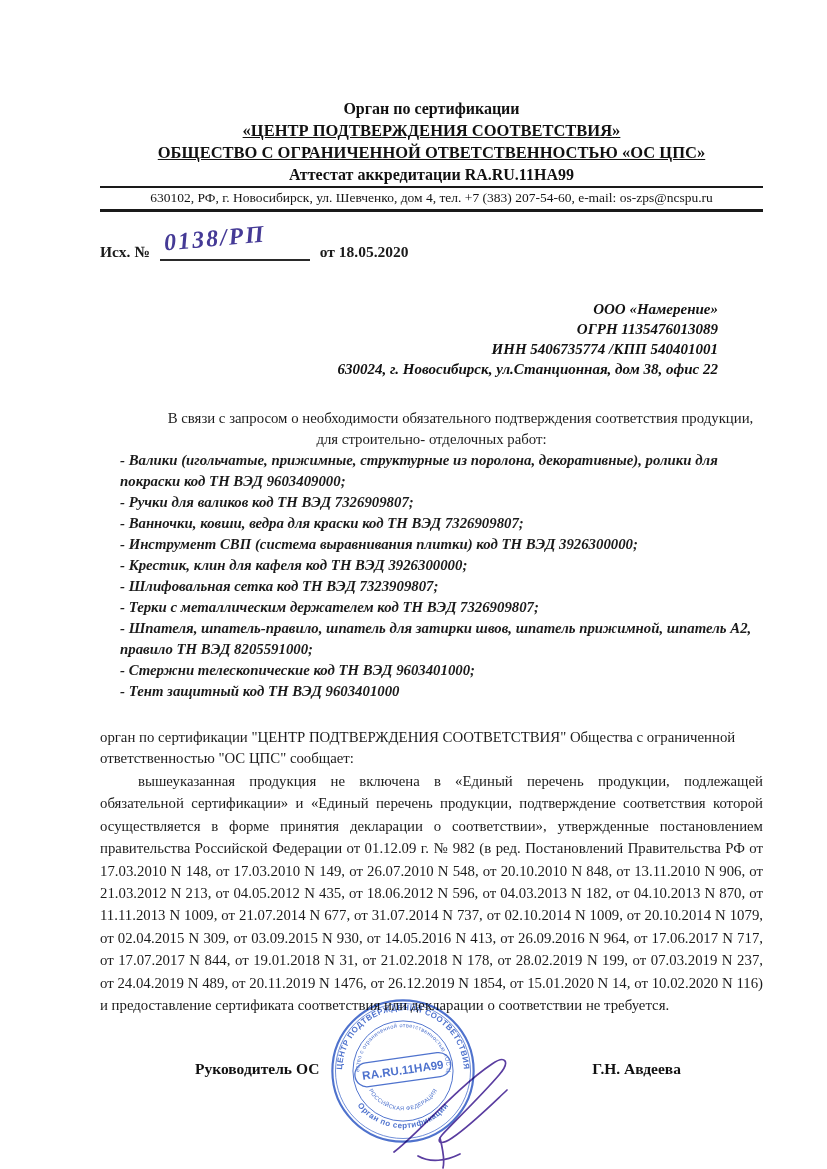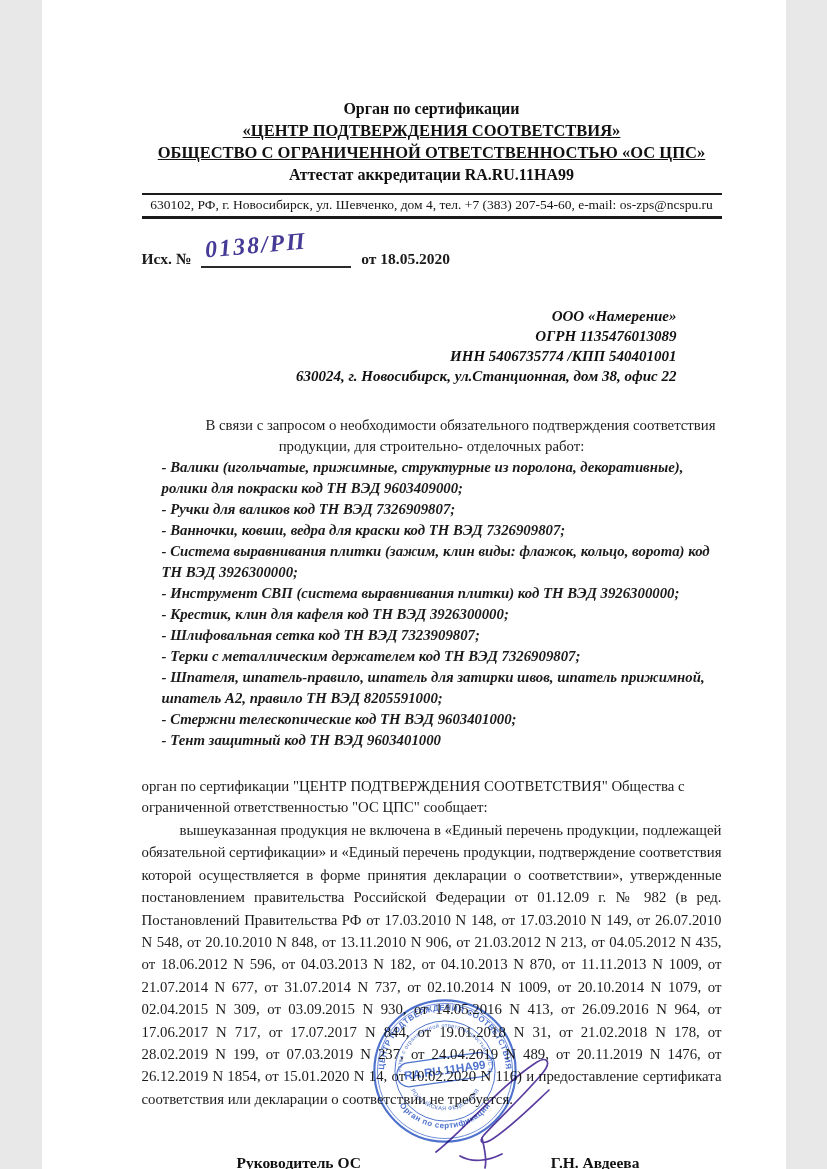--- a/index.html
+++ b/index.html
@@ -1,31 +1,30 @@
 <!DOCTYPE html>
 <html lang="ru"><head>
 <meta charset="utf-8">
 <style>
   html,body{margin:0;padding:0;background:#e8e8e8;}
   .page{
     position:relative;
-    width:744px;height:1169px;
+    width:827px;height:1169px;
     margin:0 auto;
     background:#ffffff;
     font-family:"Liberation Serif","DejaVu Serif",serif;
     color:#1b1b1b;
     overflow:hidden;
     box-sizing:border-box;
     padding:98px 64px 0 100px;
   }
   
   .letterhead{text-align:center;font-weight:bold;font-size:16px;line-height:22px;color:#111;}
   .letterhead .lh2{font-size:16.5px;text-decoration:underline;}
   .address-bar{
-    margin-top:7px;
     border-top:2px solid #1a1a1a;
     border-bottom:3px solid #1a1a1a;
     padding:2px 0 3px 0;
     text-align:center;
     font-size:13.5px;
     color:#141414;
   }
   
   .ref-line{margin-top:29px;font-weight:bold;font-size:15.5px;display:flex;align-items:flex-end;}
   .ref-underline{
@@ -96,21 +95,20 @@
     <div>ИНН 5406735774 /КПП 540401001</div>
     <div>630024, г. Новосибирск, ул.Станционная, дом 38, офис 22</div>
   </div>
 
   <div class="intro">В связи с запросом о необходимости обязательного подтверждения соответствия продукции, для строительно- отделочных работ:</div>
 
   <div class="items">
     <div>- Валики (игольчатые, прижимные, структурные из поролона, декоративные), ролики для покраски код ТН ВЭД 9603409000;</div>
     <div>- Ручки для валиков код ТН ВЭД 7326909807;</div>
     <div>- Ванночки, ковши, ведра для краски код ТН ВЭД 7326909807;</div>
-    <div>- Система выравнивания плитки (зажим, клин виды: флажок, кольцо, ворота) код ТН ВЭД 3926300000;</div>
     <div>- Инструмент СВП (система выравнивания плитки) код ТН ВЭД 3926300000;</div>
     <div>- Крестик, клин для кафеля код ТН ВЭД 3926300000;</div>
     <div>- Шлифовальная сетка код ТН ВЭД 7323909807;</div>
     <div>- Терки с металлическим держателем код ТН ВЭД 7326909807;</div>
     <div>- Шпателя, шпатель-правило, шпатель для затирки швов, шпатель прижимной, шпатель А2, правило ТН ВЭД 8205591000;</div>
     <div>- Стержни телескопические код ТН ВЭД 9603401000;</div>
     <div>- Тент защитный код ТН ВЭД 9603401000</div>
   </div>
 
   <div class="statement1">орган по сертификации "ЦЕНТР ПОДТВЕРЖДЕНИЯ СООТВЕТСТВИЯ" Общества с ограниченной ответственностью "ОС ЦПС" сообщает:</div>

